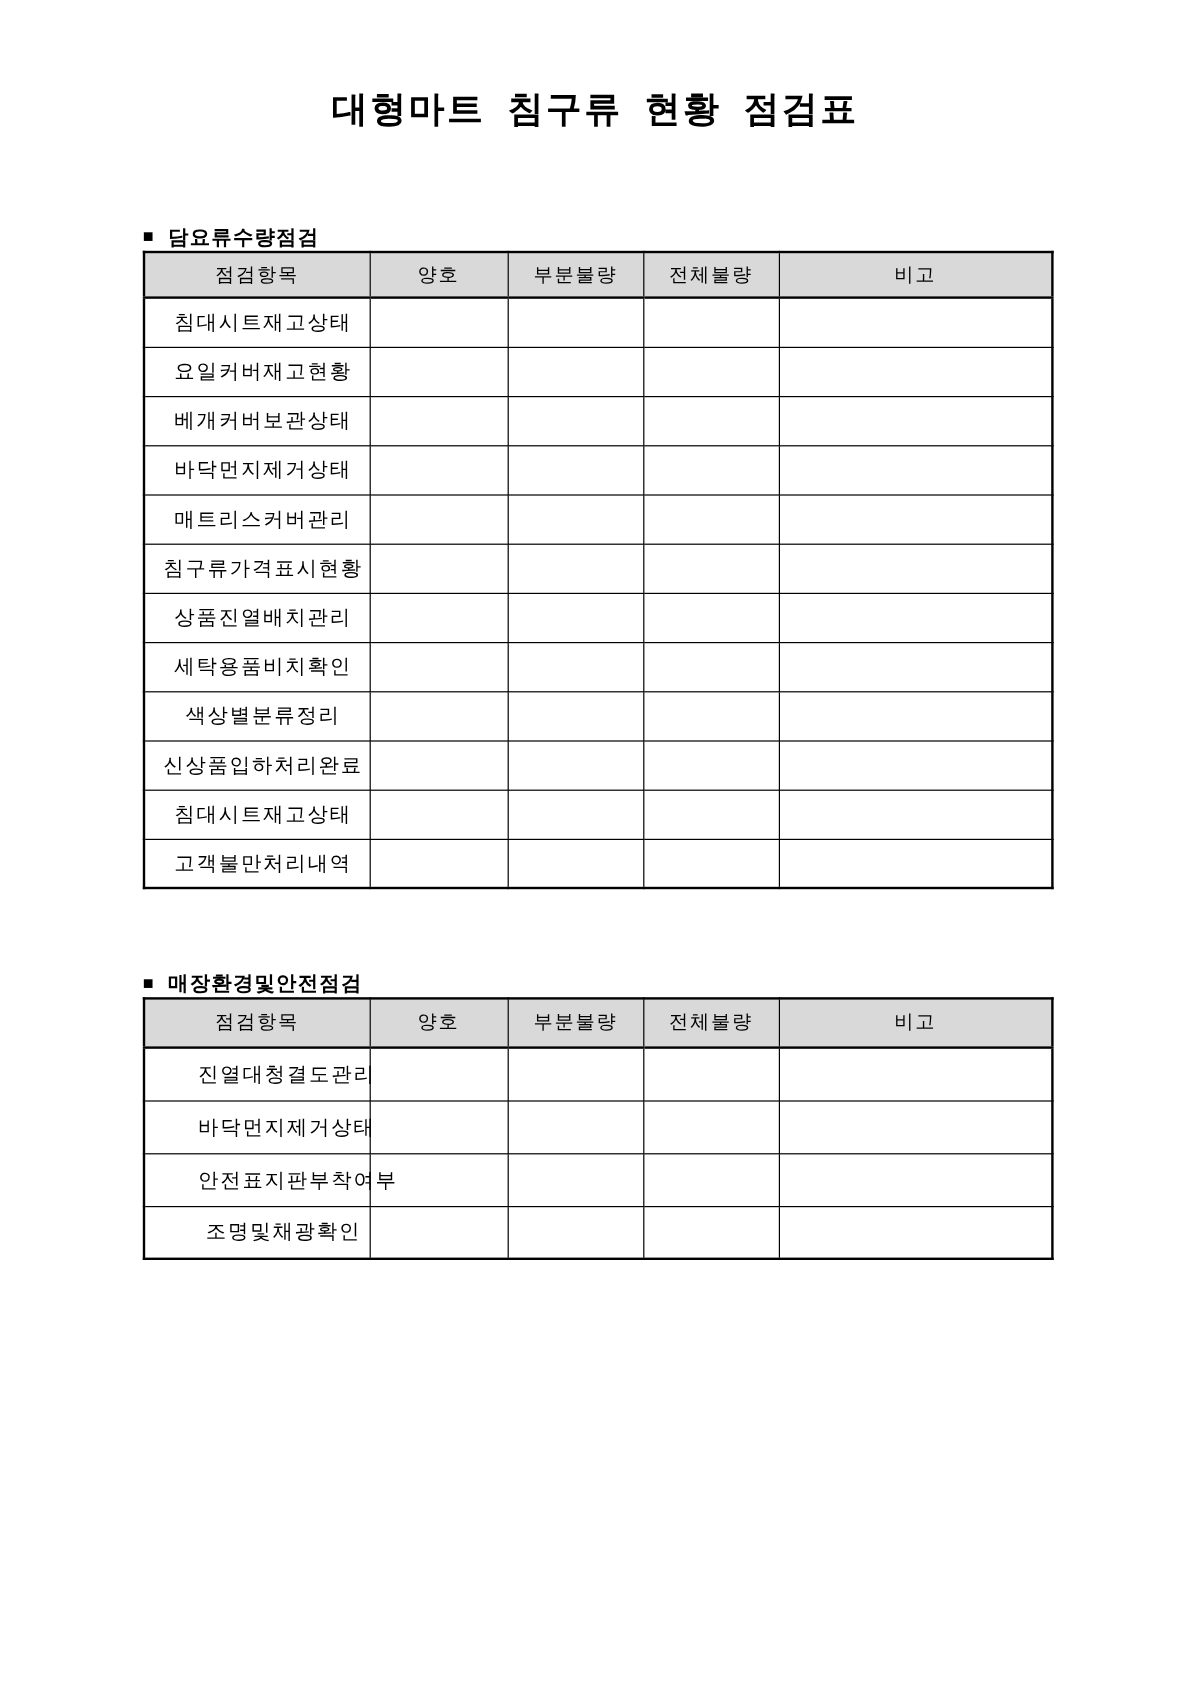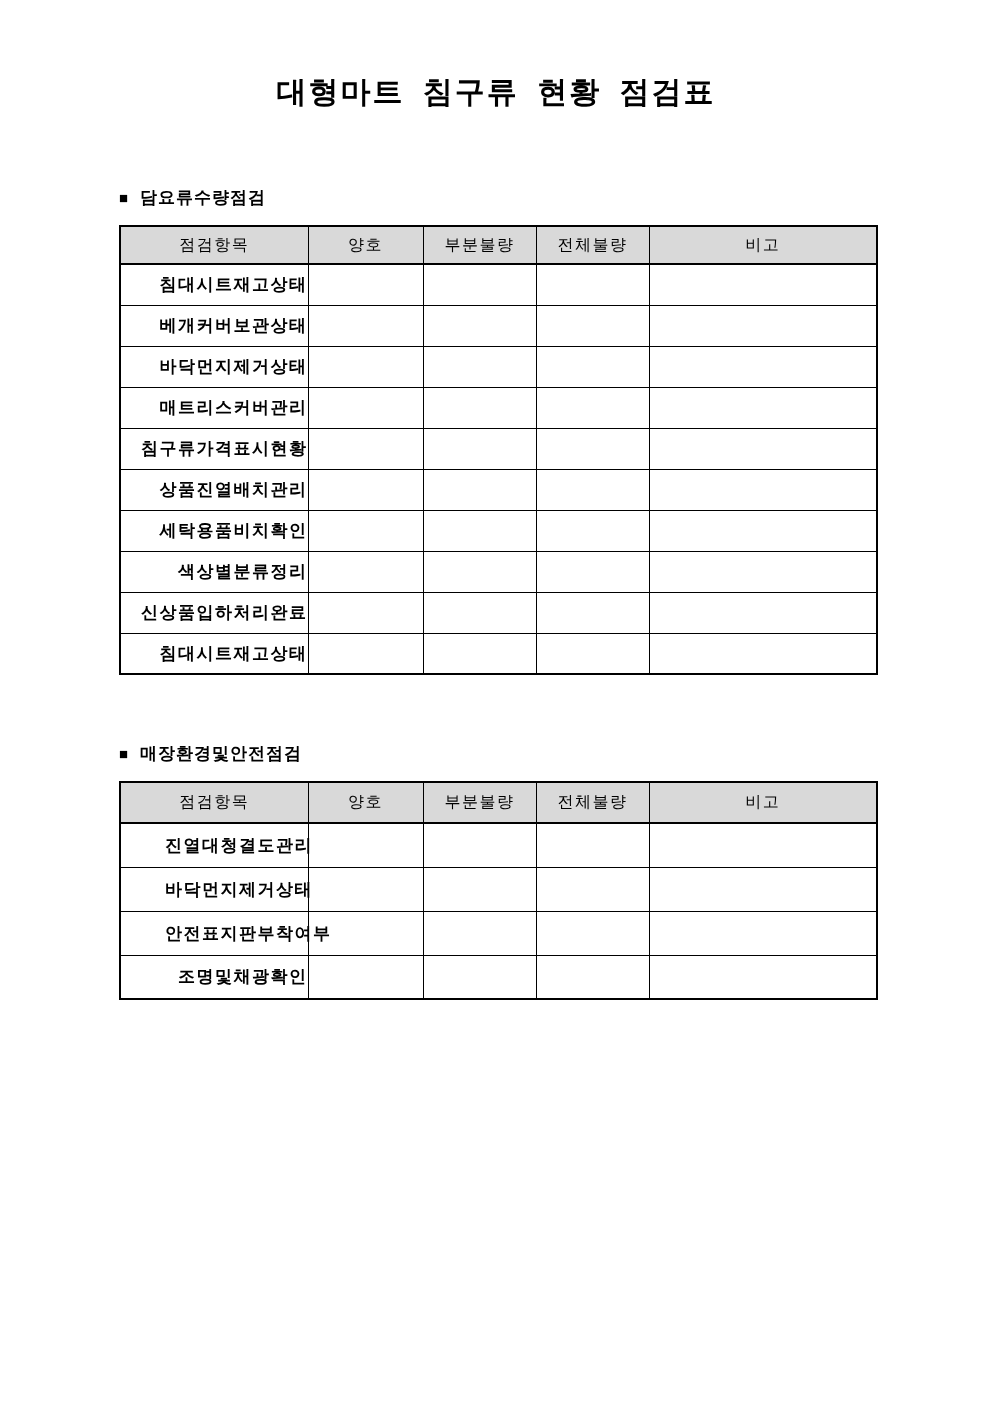--- a/index.html
+++ b/index.html
@@ -42,21 +42,21 @@
     letter-spacing: 1px;
     line-height: 22px;
   }
   .section-heading .bullet {
     font-size: 15px;
     margin-right: 11px;
     line-height: 22px;
   }
 
   table.check-table {
-    margin-top: 16px;
+    margin-top: 0;
     width: 757px;
     table-layout: fixed;
     border-collapse: collapse;
     border: 2px solid var(--border-c);
   }
   .check-table th, .check-table td {
     border: 1px solid var(--border-c);
     font-size: 16px;
     vertical-align: middle;
   }
@@ -66,26 +66,25 @@
     text-align: center;
     letter-spacing: 1.5px;
     height: 38px;
     border-bottom: 2px solid var(--border-c);
   }
   .check-table tbody td { height: 41px; }
   .section-env .check-table thead th { height: 41px; }
   .section-env .check-table tbody td { height: 44px; padding-left: 44px; }
 
   .check-table td.item-cell {
-    text-align: right;
+    text-align: center;
     padding-left: 10px;
     font-size: 17px;
     letter-spacing: 1.5px;
     white-space: nowrap;
-    font-weight: bold;
   }
   .check-table td.mark-cell { text-align: center; }
 
   col.c-item   { width: 188px; }
   col.c-good   { width: 115px; }
   col.c-part   { width: 113px; }
   col.c-total  { width: 113px; }
   col.c-remark { width: 228px; }
 </style>
 </head>
@@ -119,20 +118,27 @@
       </thead>
       <tbody>
           <tr>
             <td class="item-cell">침대시트재고상태</td>
             <td class="mark-cell"></td>
             <td class="mark-cell"></td>
             <td class="mark-cell"></td>
             <td class="mark-cell"></td>
           </tr>
           <tr>
+            <td class="item-cell">요일커버재고현황</td>
+            <td class="mark-cell"></td>
+            <td class="mark-cell"></td>
+            <td class="mark-cell"></td>
+            <td class="mark-cell"></td>
+          </tr>
+          <tr>
             <td class="item-cell">베개커버보관상태</td>
             <td class="mark-cell"></td>
             <td class="mark-cell"></td>
             <td class="mark-cell"></td>
             <td class="mark-cell"></td>
           </tr>
           <tr>
             <td class="item-cell">바닥먼지제거상태</td>
             <td class="mark-cell"></td>
             <td class="mark-cell"></td>
@@ -176,20 +182,27 @@
           </tr>
           <tr>
             <td class="item-cell">신상품입하처리완료</td>
             <td class="mark-cell"></td>
             <td class="mark-cell"></td>
             <td class="mark-cell"></td>
             <td class="mark-cell"></td>
           </tr>
           <tr>
             <td class="item-cell">침대시트재고상태</td>
+            <td class="mark-cell"></td>
+            <td class="mark-cell"></td>
+            <td class="mark-cell"></td>
+            <td class="mark-cell"></td>
+          </tr>
+          <tr>
+            <td class="item-cell">고객불만처리내역</td>
             <td class="mark-cell"></td>
             <td class="mark-cell"></td>
             <td class="mark-cell"></td>
             <td class="mark-cell"></td>
           </tr>
         </tbody>
     </table>
   </section>
 
   <section class="check-section section-env">

